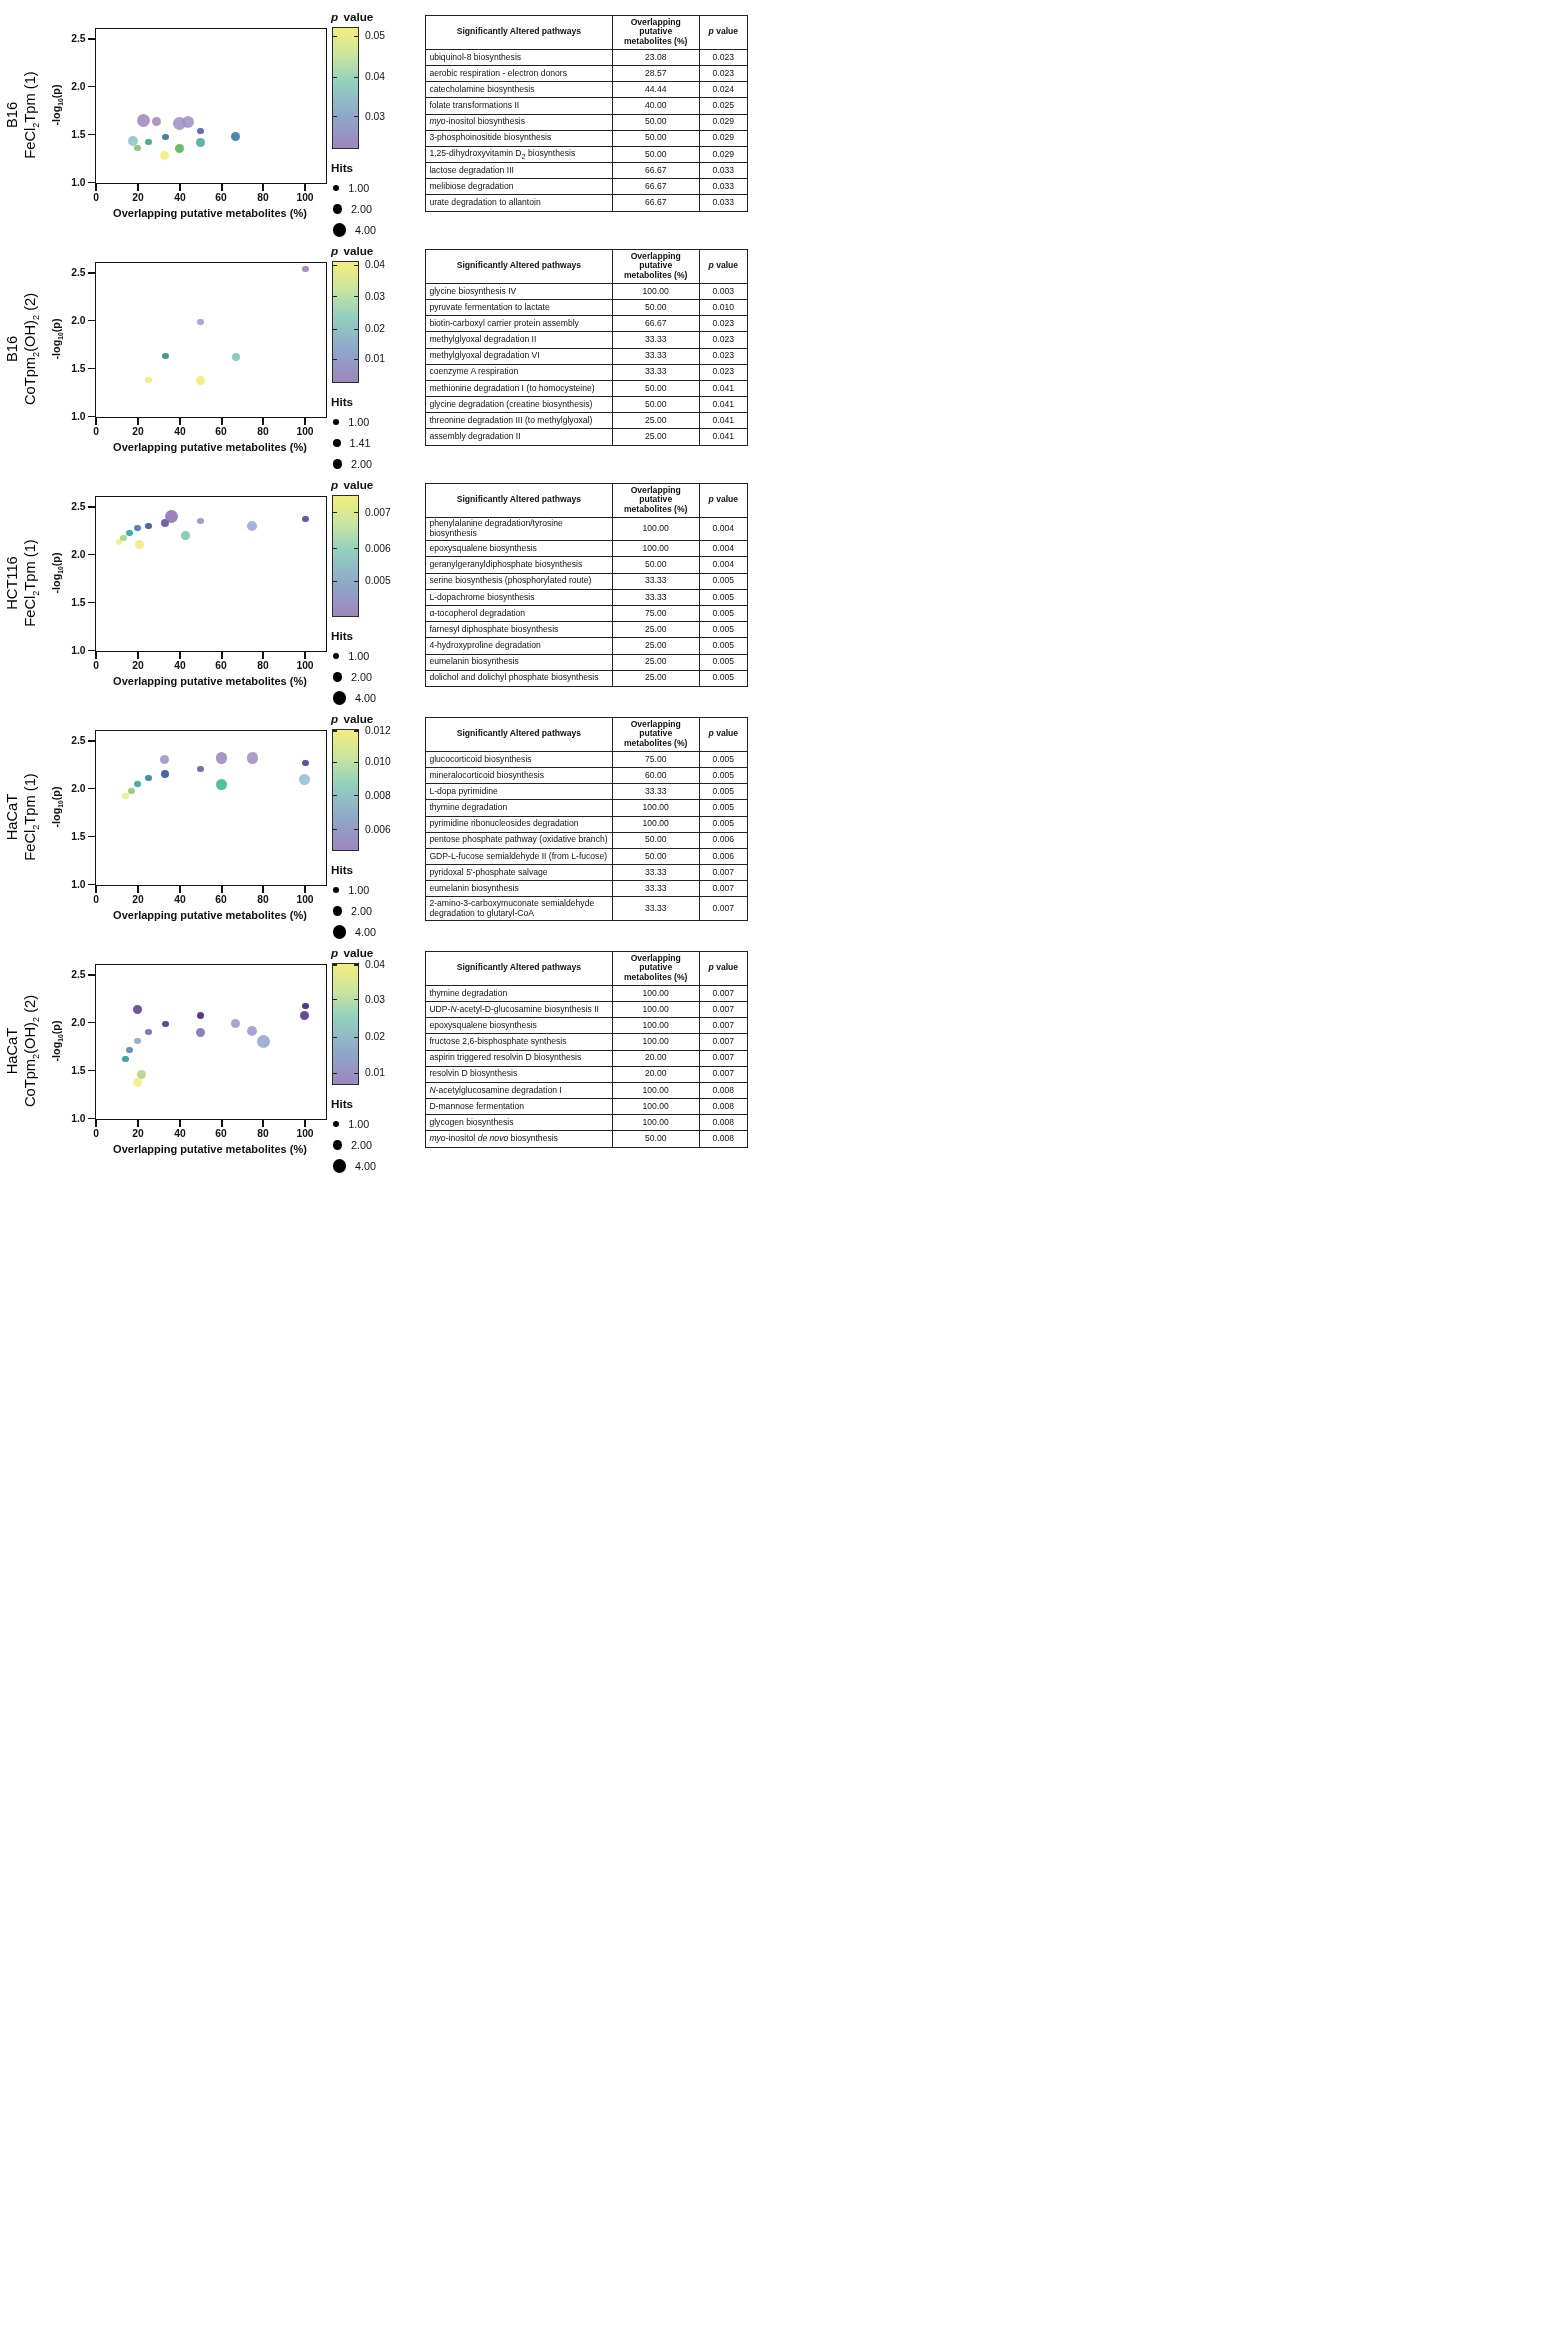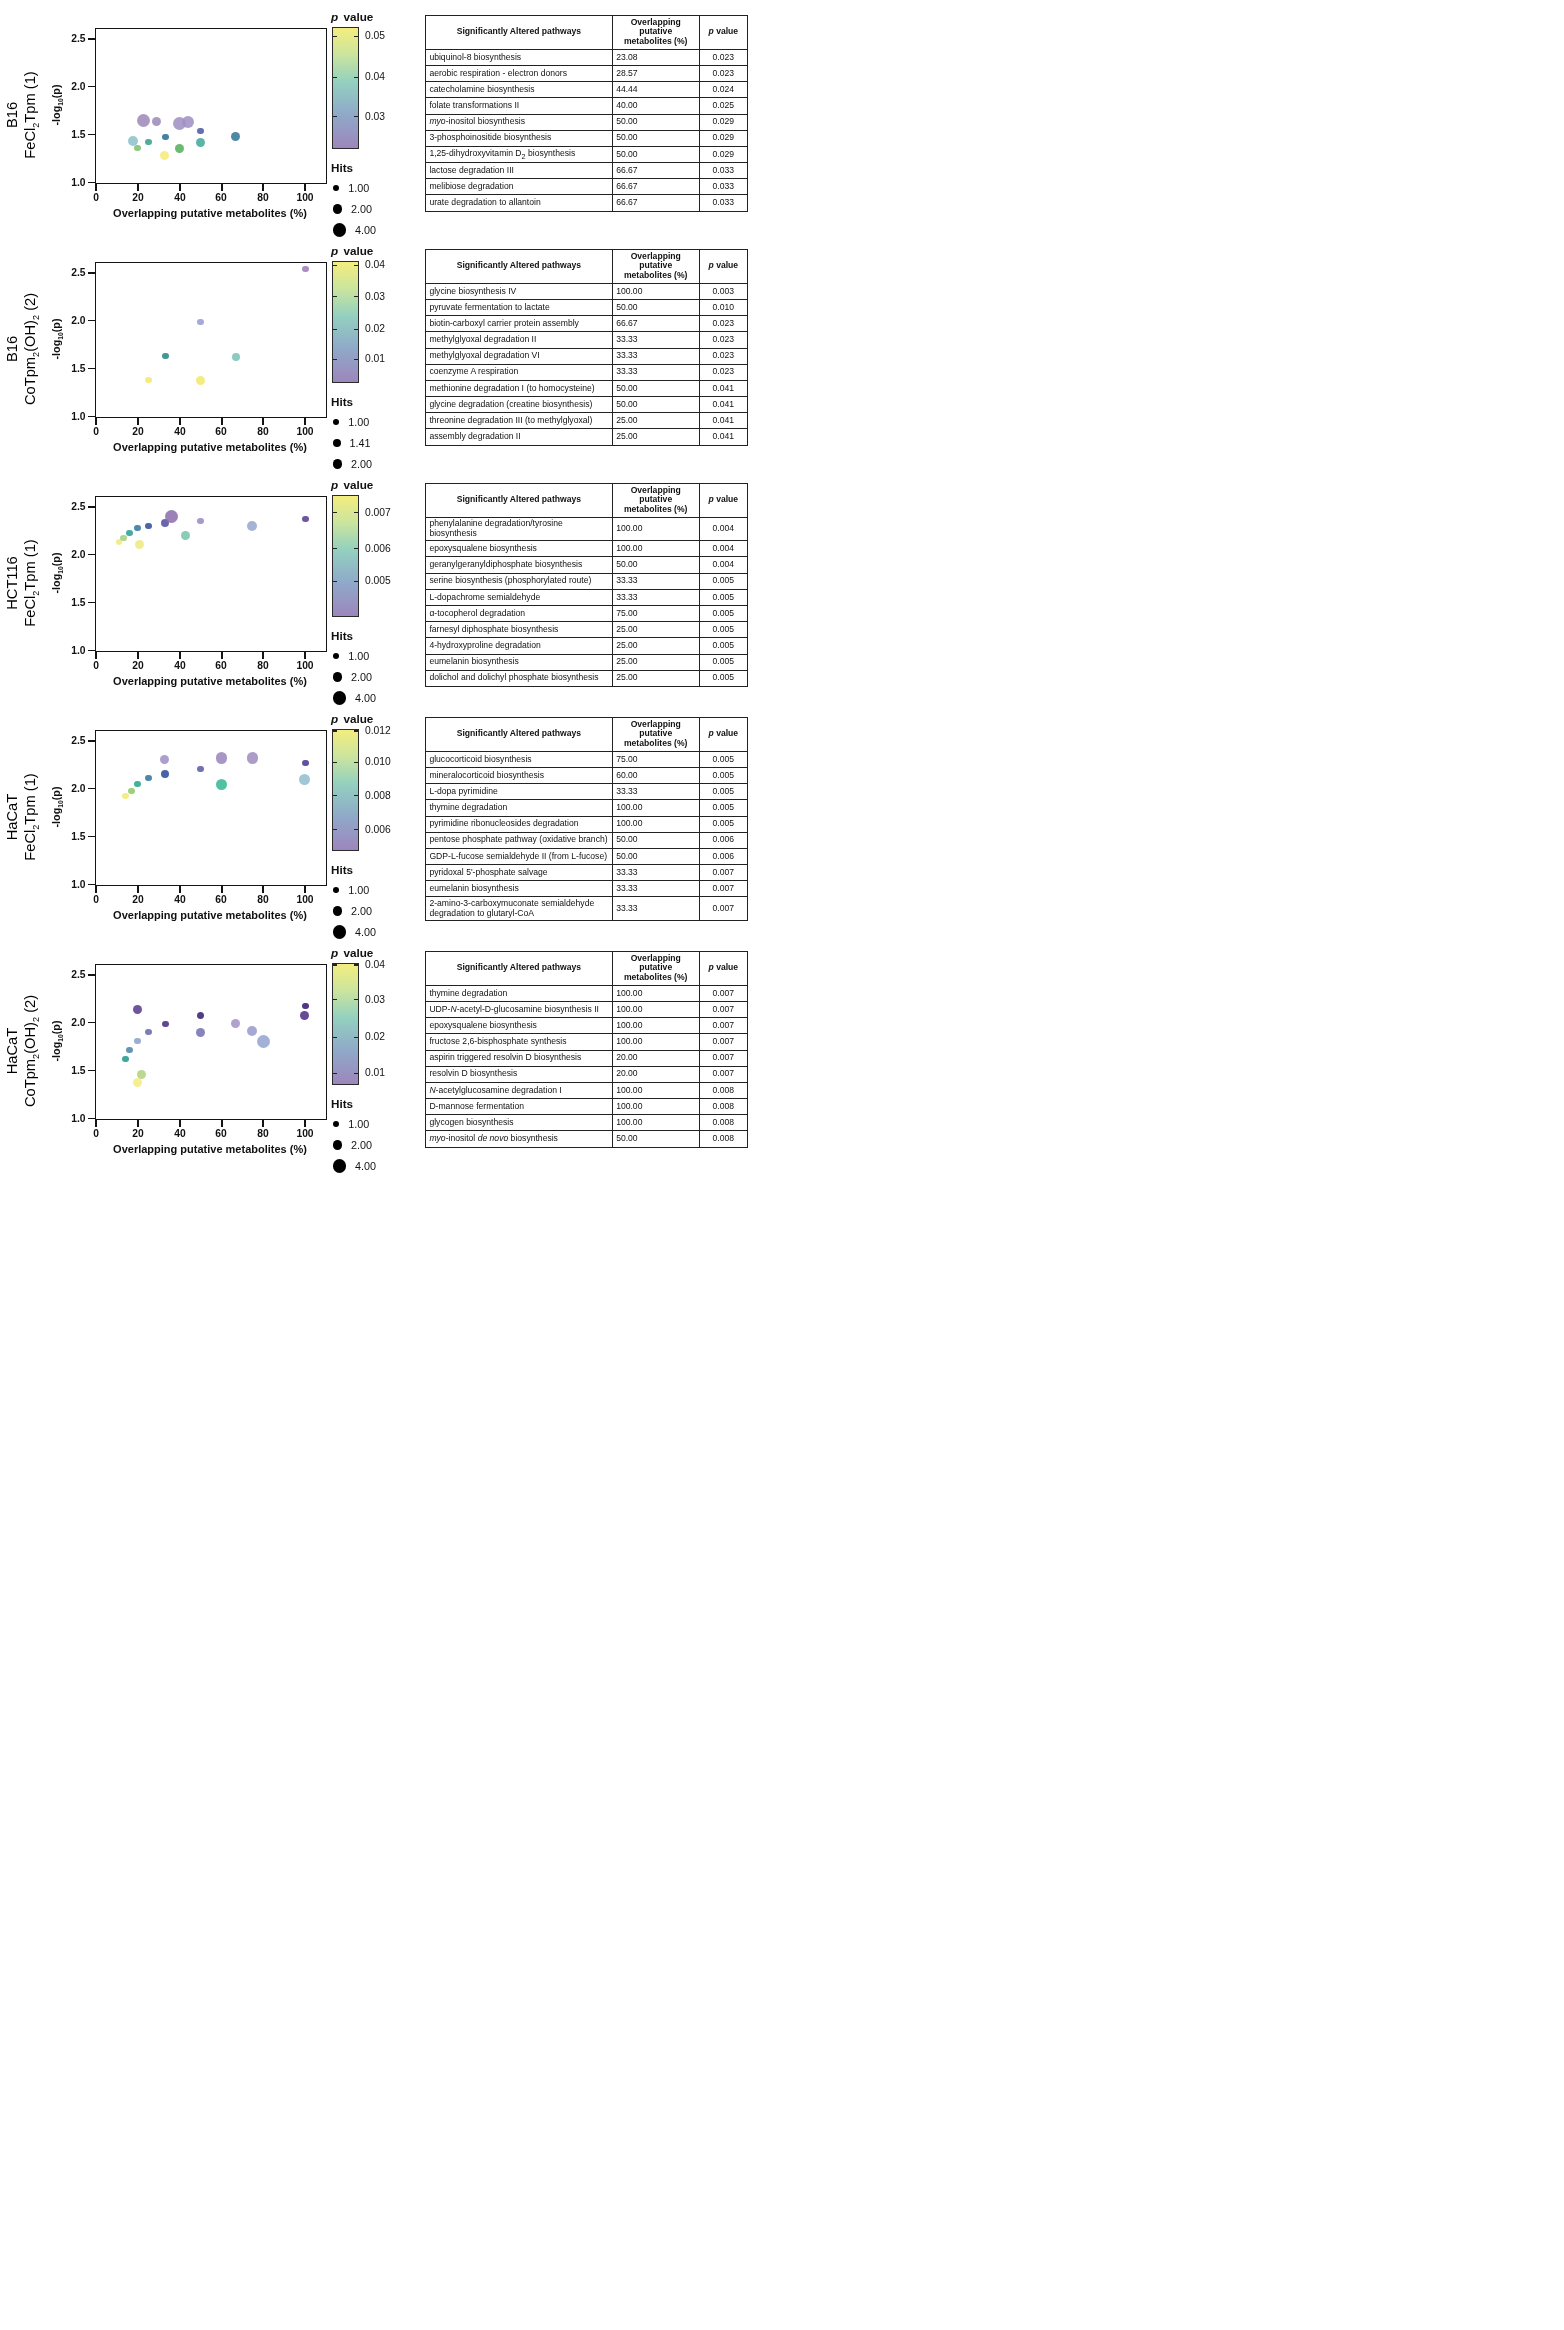--- a/index.html
+++ b/index.html
@@ -36,21 +36,21 @@
   .htitle{font-size:11.7px;font-weight:bold;margin:0 0 6.8px 1px;}
   .hit-row{display:flex;align-items:center;margin:0 0 7.3px 2.9px;height:13.7px;}
   .hit-dot{background:#000;border-radius:50%;flex:0 0 auto;}
   .hit-lbl{margin-left:8.8px;font-size:10.8px;}
   
   .tablebox{width:330px;flex:0 0 330px;padding-top:9.8px;}
   table.ptable{width:323px;border-collapse:collapse;border:1.2px solid #222;background:#fff;}
   .ptable th,.ptable td{border:0.7px solid #222;font-size:8.6px;line-height:1.13;padding:1.5px 3.4px;vertical-align:middle;}
   .ptable th{font-weight:bold;text-align:center;padding:2px 2.4px;}
   .ptable td.name{text-align:left;width:58%;}
-  .ptable td.num{width:27%;margin-left:6px;}
+  .ptable td.num{text-align:center;width:27%;margin-left:6px;}
   .ptable td.pv{text-align:center;width:15%;}
   .ptable tbody td{height:12.2px;}
 </style>
 </head>
 <body>
 
 <div class="page">
 
   <section class="row">
     <div class="row-label">
@@ -429,21 +429,21 @@
               <td class="name">geranylgeranyldiphosphate biosynthesis</td>
               <td class="num">50.00</td>
               <td class="pv">0.004</td>
             </tr>
             <tr>
               <td class="name">serine biosynthesis (phosphorylated route)</td>
               <td class="num">33.33</td>
               <td class="pv">0.005</td>
             </tr>
             <tr>
-              <td class="name">L-dopachrome semialdehyde</td>
+              <td class="name">L-dopachrome biosynthesis</td>
               <td class="num">33.33</td>
               <td class="pv">0.005</td>
             </tr>
             <tr>
               <td class="name">α-tocopherol degradation</td>
               <td class="num">75.00</td>
               <td class="pv">0.005</td>
             </tr>
             <tr>
               <td class="name">farnesyl diphosphate biosynthesis</td>

